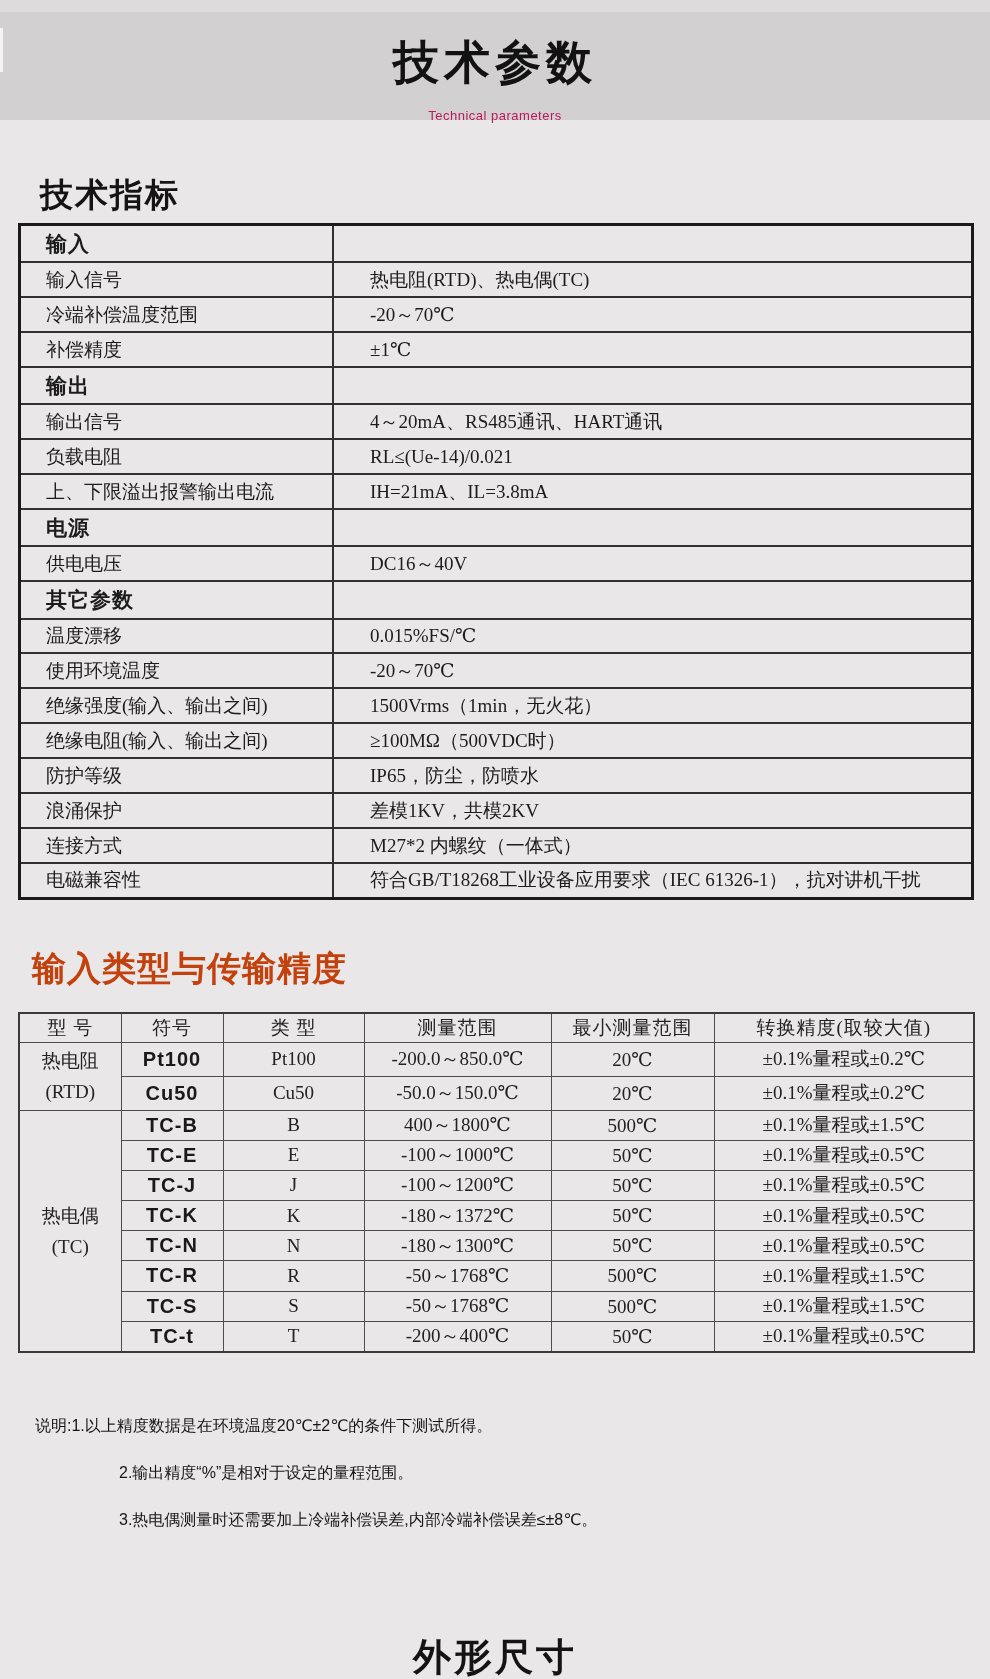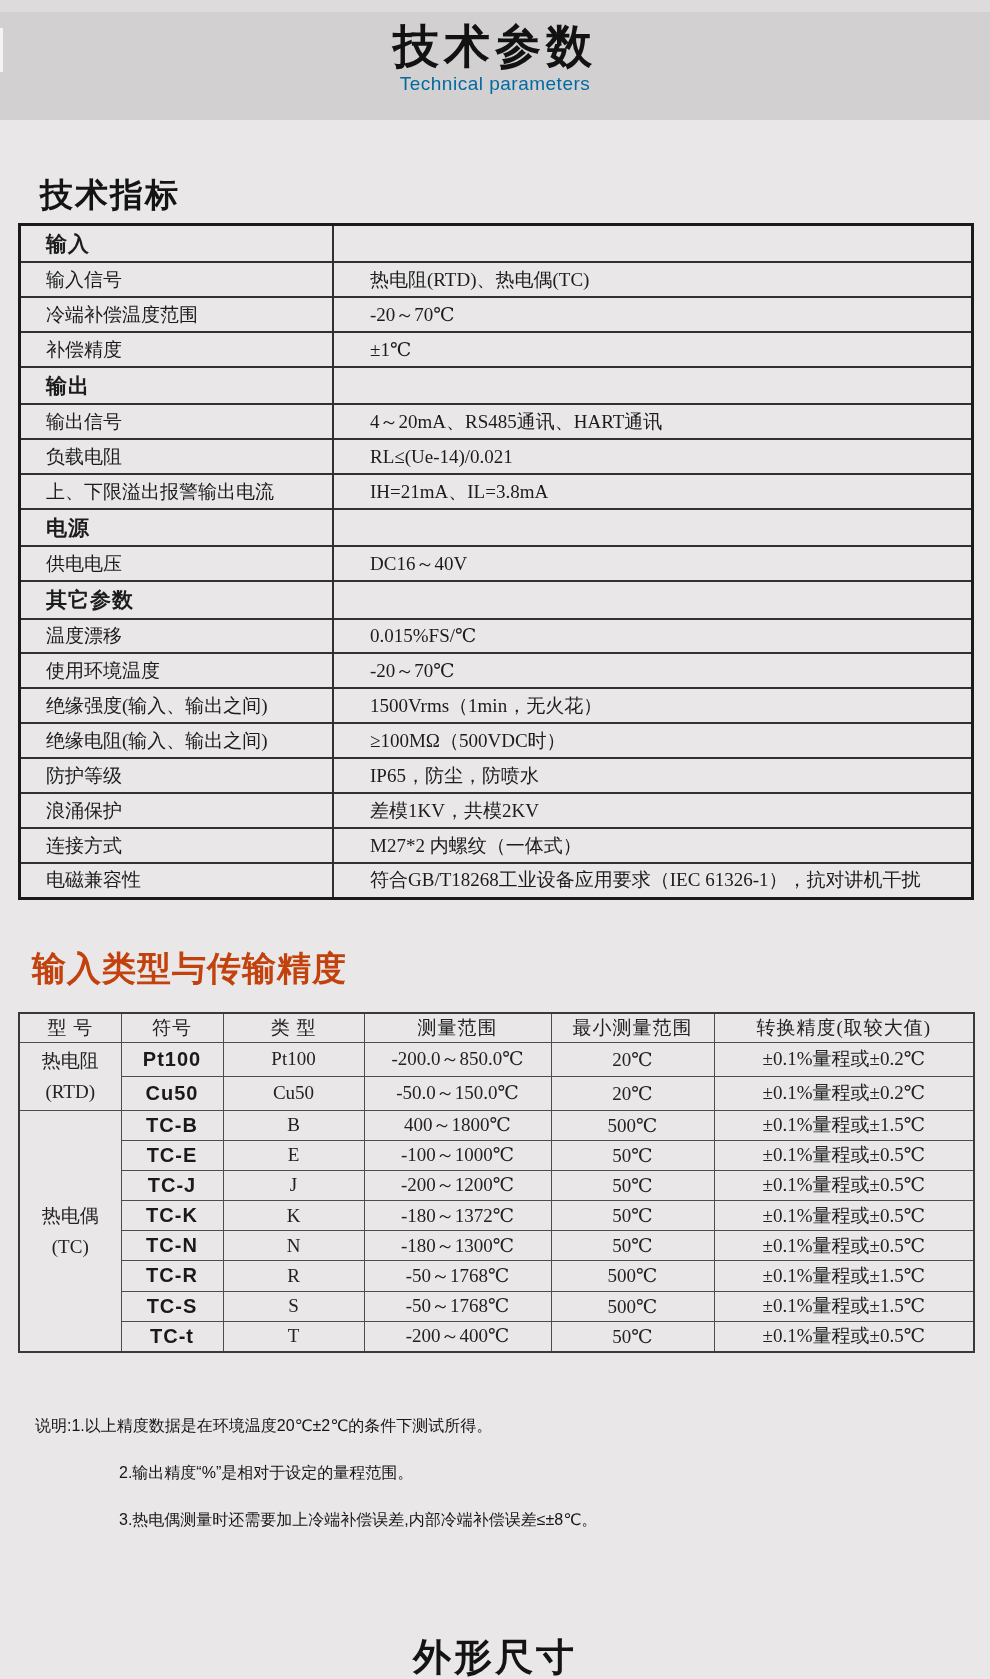--- a/index.html
+++ b/index.html
@@ -3,22 +3,22 @@
 <meta charset="utf-8">
 <style>
   html,body{margin:0;padding:0;}
   body{background:#e9e7e8;font-family:"Liberation Sans","DejaVu Sans",sans-serif;}
   .page{position:relative;width:990px;height:1679px;background:#e9e7e8;overflow:hidden;}
 
   
   .topstrip{position:absolute;left:0;top:0;width:990px;height:12px;background:#dddbdc;}
   .banner{position:absolute;left:0;top:12px;width:990px;height:108px;background:#d2d0d1;text-align:center;}
   .banner-notch{position:absolute;left:0;top:16px;width:3px;height:44px;background:#f5f4f4;}
-  .banner-title{margin:0;padding-top:8px;font-size:46px;line-height:52px;font-weight:700;letter-spacing:5px;color:#121212;}
-  .banner-sub{margin:0;font-size:19px;line-height:24px;font-weight:400;letter-spacing:0.5px;color:#0369a1;}
+  .banner-title{margin:16px;padding-top:8px;font-size:46px;line-height:52px;font-weight:700;letter-spacing:5px;color:#121212;}
+  .banner-sub{margin:0;font-size:13px;line-height:24px;font-weight:400;letter-spacing:0.5px;color:#be185d;}
 
   
   .h-spec{position:absolute;left:40px;top:146px;font-size:33px;font-weight:600;letter-spacing:2px;color:#141414;}
   .h-io{position:absolute;left:32px;top:918px;font-size:34px;font-weight:600;letter-spacing:1px;color:#c2410c;}
   .h-dim{position:absolute;left:0;top:1600px;width:990px;text-align:center;font-size:38px;font-weight:600;letter-spacing:3px;color:#141414;}
 
   
   table.spec{position:absolute;left:18px;top:223px;width:956px;height:677px;border-collapse:collapse;table-layout:fixed;border:3px solid #1b1b1b;color:#1c1c1c;padding-left:40px;}
   table.spec td{border:2px solid #313131;font-family:"Liberation Serif","DejaVu Serif",serif;font-size:19px;white-space:nowrap;overflow:hidden;}
   table.spec td.lbl{width:285px;padding-left:25px;}
@@ -188,21 +188,21 @@
       <tr>
         <td class="sym">TC-E</td>
         <td>E</td>
         <td>-100～1000℃</td>
         <td>50℃</td>
         <td>±0.1%量程或±0.5℃</td>
       </tr>
       <tr>
         <td class="sym">TC-J</td>
         <td>J</td>
-        <td>-200～1200℃</td>
+        <td>-100～1200℃</td>
         <td>50℃</td>
         <td>±0.1%量程或±0.5℃</td>
       </tr>
       <tr>
         <td class="sym">TC-K</td>
         <td>K</td>
         <td>-180～1372℃</td>
         <td>50℃</td>
         <td>±0.1%量程或±0.5℃</td>
       </tr>

